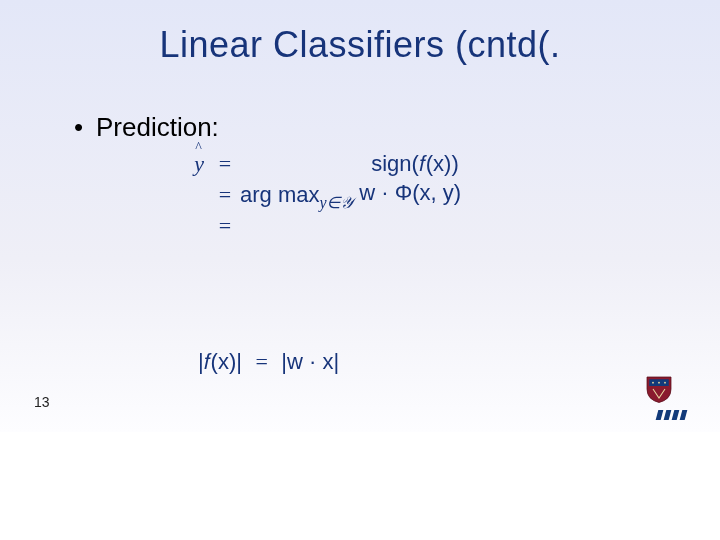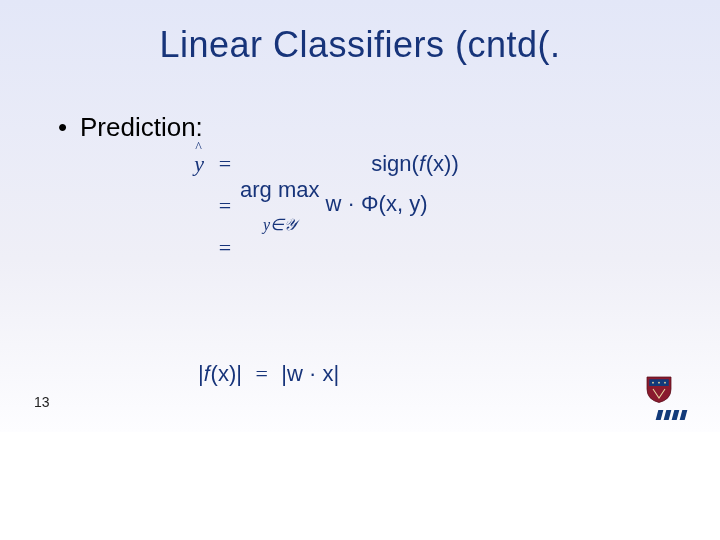--- a/index.html
+++ b/index.html
@@ -25,20 +25,21 @@
     text-align: center;
     color: #17347a;
     font-size: 36px;
     font-weight: 400;
     letter-spacing: 0.5px;
   }
   .bullet {
     position: absolute;
     color: #000;
     font-size: 26px;
+    margin-left: 16px;
   }
   .bullet .dot {
     display: inline-block;
     width: 22px;
     color: #000;
   }
   .b1 { top: 112px; left: 58px; }
   .b2 { top: 316px; left: 58px; }
   .math {
     position: absolute;
@@ -67,34 +68,33 @@
     width: 30px;
     text-align: center;
   }
   .col-right {
     flex: 1;
     text-align: left;
     white-space: nowrap;
   }
   .argmax-wrap {
     display: inline-flex;
-    flex-direction: column;
     align-items: center;
     vertical-align: middle;
     line-height: 1.0;
   }
   .argmax-sub {
     font-size: 16px;
     font-style: italic;
     margin-top: 16px;
   }
   .sans { font-family: Arial, sans-serif; font-style: normal; text-align: center; }
   .sf { font-family: Arial, sans-serif; }
   .eq2 {
-    top: 361px;
+    top: 349px;
     left: 198px;
     font-size: 22px;
   }
   .hat {
     position: relative;
     display: inline-block;
   }
   .hat::before {
     content: "^";
     position: absolute;

